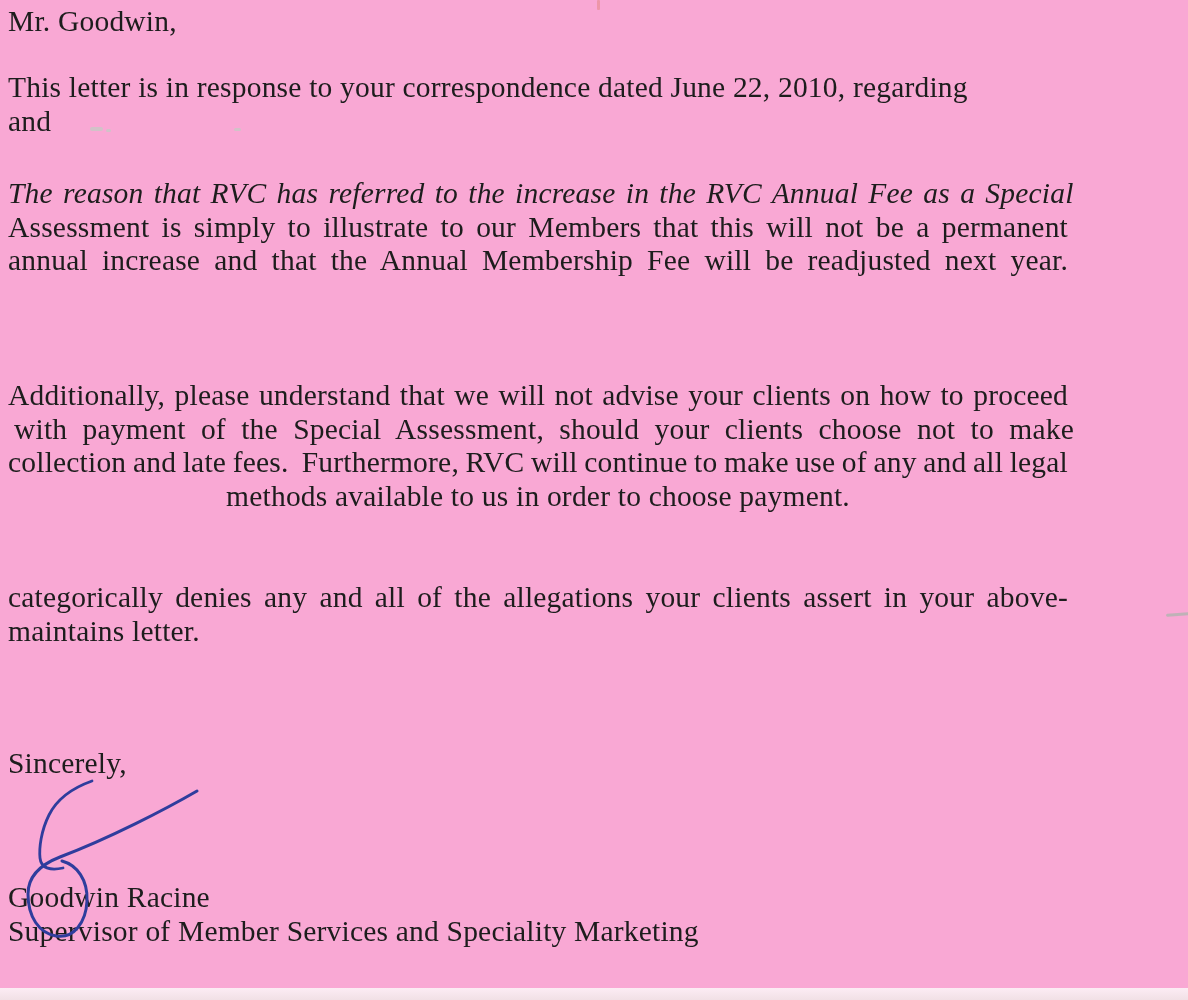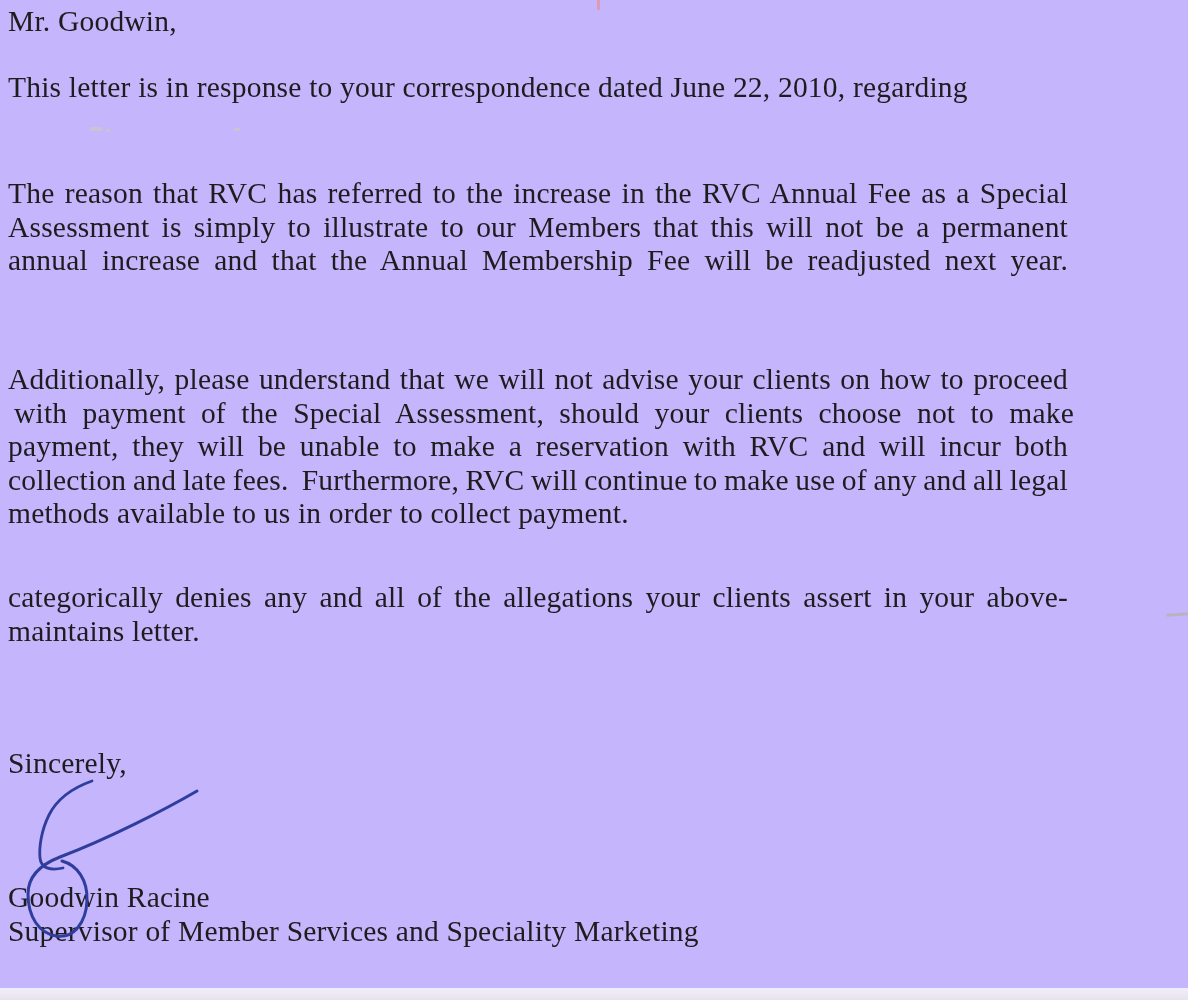--- a/index.html
+++ b/index.html
@@ -5,39 +5,39 @@
   html, body {
     margin: 0;
     padding: 0;
     background: #ffffff;
   }
   .page {
     position: relative;
     width: 1188px;
     height: 1000px;
     overflow: hidden;
-    background: #c4b5fd;
+    background: #f9a8d4;
     font-family: "Liberation Serif", serif;
     color: #1d1d1d;
   }
   .block {
     position: absolute;
     left: 8px;
     width: 1060px;
     font-size: 29.5px;
     line-height: 33.5px;
     letter-spacing: 0.2px;
   }
   .line {
     white-space: nowrap;
   }
   .greeting   { top: 5px;   }
   .para-0     { top: 71px;  }
   .para-1     { top: 177px; }
-  .para-2     { top: 363px; }
+  .para-2     { top: 379px; text-align: center; }
   .para-3     { top: 581px; }
   .closing    { top: 747px; }
   .sig-block  { top: 881px; }
   .signature-svg {
     position: absolute;
     left: 20px;
     top: 770px;
     width: 220px;
     height: 185px;
     z-index: 5;
@@ -82,32 +82,32 @@
   <div class="artifact smudge smudge-c"></div>
   <div class="artifact margin-dash"></div>
   <div class="artifact bottom-edge"></div>
 
   <div class="block greeting">
     <div class="line">Mr. Goodwin,</div>
   </div>
 
   <div class="block para-0">
       <div class="line"><span>This letter is in response to your correspondence dated June 22, 2010, regarding</span></div>
+      <div class="line"><span>and</span></div>
     </div>
   <div class="block para-1">
-      <div class="line" style="word-spacing: 2.64px;"><span>The reason that RVC has referred to the increase in the RVC Annual Fee as a Special</span></div>
+      <div class="line" style="word-spacing: 2.64px; font-style: italic;"><span>The reason that RVC has referred to the increase in the RVC Annual Fee as a Special</span></div>
       <div class="line" style="word-spacing: 4.65px;"><span>Assessment is simply to illustrate to our Members that this will not be a permanent</span></div>
       <div class="line" style="word-spacing: 6.52px; text-align: center;"><span>annual increase and that the Annual Membership Fee will be readjusted next year.</span></div>
     </div>
   <div class="block para-2">
       <div class="line" style="word-spacing: 1.84px;"><span>Additionally, please understand that we will not advise your clients on how to proceed</span></div>
       <div class="line" style="word-spacing: 7.76px; margin-left: 6px;"><span>with payment of the Special Assessment, should your clients choose not to make</span></div>
-      <div class="line" style="word-spacing: 6.11px;"><span>payment, they will be unable to make a reservation with RVC and will incur both</span></div>
       <div class="line" style="word-spacing: -0.98px;"><span>collection and late fees.&nbsp; Furthermore, RVC will continue to make use of any and all legal</span></div>
-      <div class="line"><span>methods available to us in order to collect payment.</span></div>
+      <div class="line"><span>methods available to us in order to choose payment.</span></div>
     </div>
   <div class="block para-3">
       <div class="line" style="word-spacing: 4.66px;"><span>categorically denies any and all of the allegations your clients assert in your above-</span></div>
       <div class="line"><span>maintains letter.</span></div>
     </div>
 
   <div class="block closing">
     <div class="line">Sincerely,</div>
   </div>
 

